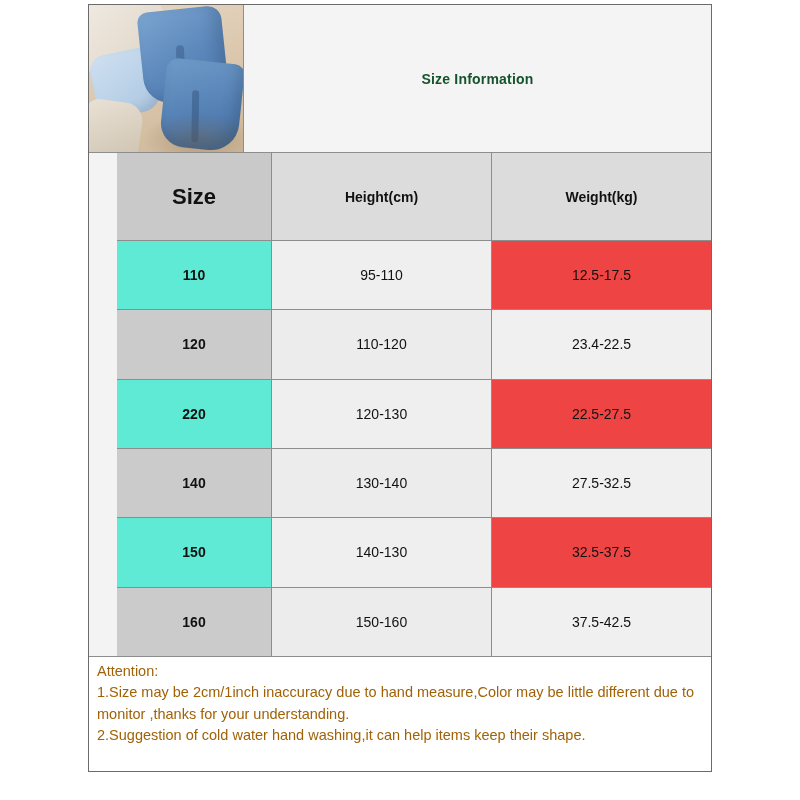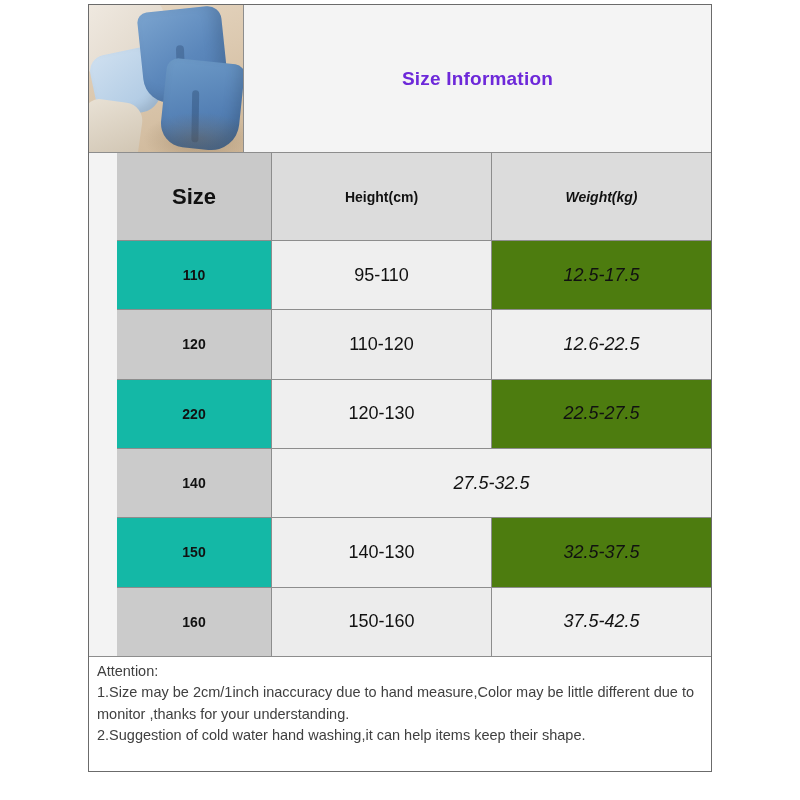--- a/index.html
+++ b/index.html
@@ -124,23 +124,23 @@
     background: radial-gradient(ellipse at center, rgba(120,95,65,0.35), rgba(120,95,65,0) 70%);
   }
   .header-title-cell {
     flex: 1 1 auto;
     display: flex;
     align-items: center;
     justify-content: center;
     background: #f4f4f4;
   }
   .header-title {
-    font-size: 19px;
-    font-weight: bold;
-    color: #6d28d9;
+    font-size: 14px;
+    font-weight: bold;
+    color: #14532d;
     letter-spacing: 0.2px;
     text-align: right;
   }
   
   .table {
     flex: 1 1 auto;
     display: flex;
     flex-direction: column;
     margin-left: 28px;
   }
@@ -156,37 +156,37 @@
   .row:last-child {
     border-bottom: none;
     justify-content: space-between;
   }
   .cell {
     display: flex;
     align-items: center;
     justify-content: center;
     box-sizing: border-box;
     border-right: 1px solid #8d8d8d;
-    font-size: 18px;
+    font-size: 14px;
     color: #111111;
   }
-  .cell:last-child { border-right: none; font-style: italic; }
+  .cell:last-child { border-right: none; }
   .c-size {
     width: 155px;
     flex: 0 0 155px;
-    background: #14b8a6;
+    background: #5eead4;
     font-weight: bold;
   }
   .c-mid {
     flex: 1 1 0;
     background: #efefef;
   }
   .c-right {
     flex: 1 1 0;
-    background: #4d7c0f;
+    background: #ef4444;
   }
   .row.head .c-size {
     background: #c9c9c9;
     font-size: 22px;
     font-weight: bold;
   }
   .row.head .c-mid,
   .row.head .c-right {
     background: #dcdcdc;
     font-weight: bold;
@@ -202,21 +202,21 @@
     flex: 0 0 115px;
     border-top: 1px solid #8d8d8d;
     background: #ffffff;
     padding: 4px 8px 6px 8px;
     box-sizing: border-box;
   }
   .attention p {
     margin: 0;
     font-size: 14.5px;
     line-height: 1.48;
-    color: #404040;
+    color: #a16207;
   }
 </style>
 </head>
 <body>
 
 <div class="page">
   <div class="card">
 
     <div class="header">
       <div class="photo">
@@ -243,31 +243,32 @@
 
       <div class="row">
         <div class="cell c-size">110</div>
         <div class="cell c-mid">95-110</div>
         <div class="cell c-right">12.5-17.5</div>
       </div>
 
       <div class="row alt">
         <div class="cell c-size">120</div>
         <div class="cell c-mid">110-120</div>
-        <div class="cell c-right">12.6-22.5</div>
+        <div class="cell c-right">23.4-22.5</div>
       </div>
 
       <div class="row">
         <div class="cell c-size">220</div>
         <div class="cell c-mid">120-130</div>
         <div class="cell c-right">22.5-27.5</div>
       </div>
 
       <div class="row alt">
         <div class="cell c-size">140</div>
+        <div class="cell c-mid">130-140</div>
         <div class="cell c-right">27.5-32.5</div>
       </div>
 
       <div class="row">
         <div class="cell c-size">150</div>
         <div class="cell c-mid">140-130</div>
         <div class="cell c-right">32.5-37.5</div>
       </div>
 
       <div class="row alt">

